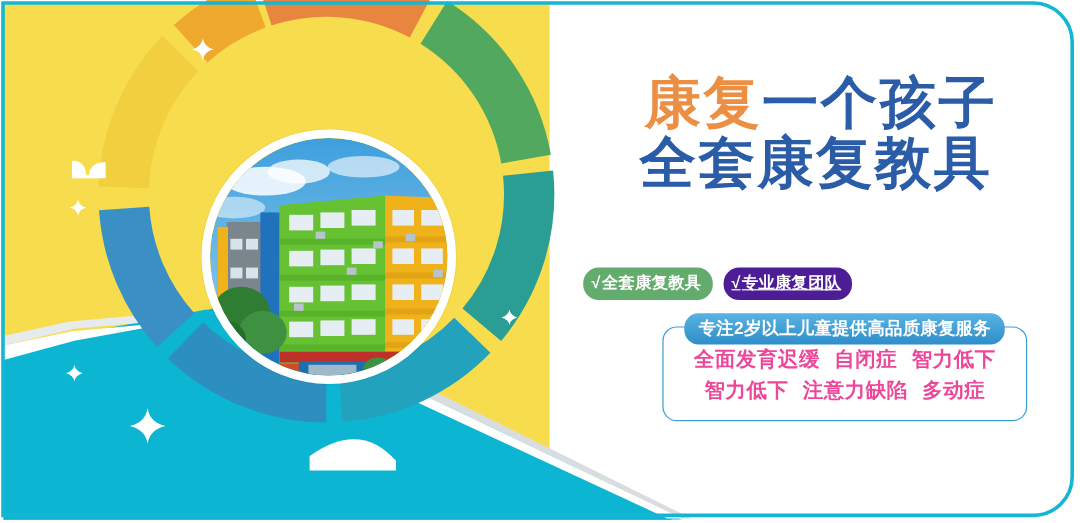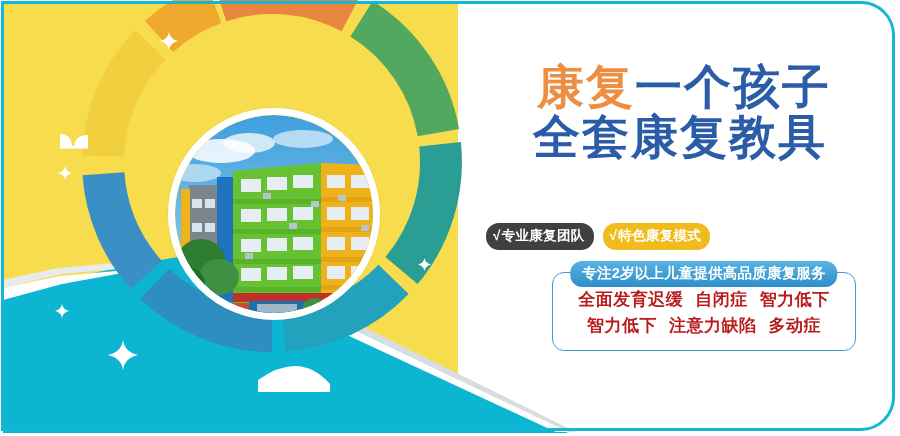--- a/index.html
+++ b/index.html
@@ -129,21 +129,21 @@
   .pill {
     border-radius: 12px;
     color: #ffffff;
     font-size: 13.5px;
     font-weight: bold;
     padding: 4px 9px 5px 7px;
     white-space: nowrap;
     letter-spacing: 0.3px;
   }
   .pill-green { background: #63ac6d; border-radius: 13px 13px 13px 13px; }
-  .pill-teal  { background: #404040; border-radius: 13px; }
+  .pill-teal  { background: #4c1d95; border-radius: 13px; text-decoration: underline; }
   .pill-amber { background: #f0bb1c; border-radius: 13px; }
   .pill .tick { margin-right: 1px; font-weight: bold; }
 
   .infobox {
     position: absolute;
     left: 74px; top: 272px;
     width: 304px;
     border: 1.4px solid #3b9fd6;
     border-radius: 12px;
     background: rgba(255,255,255,0.85);
@@ -159,21 +159,21 @@
     background: linear-gradient(180deg, #58b3e2 0%, #2f8ec9 100%);
     color: #ffffff;
     font-size: 14.5px;
     font-weight: bold;
     border-radius: 12px;
     padding: 3px 12px 4px 12px;
     white-space: nowrap;
     letter-spacing: 0.2px;
   }
   .tag-row {
-    color: #b91c1c;
+    color: #ec4899;
     font-size: 17px;
     font-weight: bold;
     line-height: 1.55;
     white-space: nowrap;
     letter-spacing: 0.5px;
     text-align: center;
   }
   .tag-row span { margin: 0 6px; }
 
   .footer {
@@ -385,25 +385,25 @@
   <div class="content">
 
     <div class="headline">
       <div class="hl-line hl-line1">
         <span class="hl-orange">康复</span><span class="hl-blue">一个孩子</span>
       </div>
       <div class="hl-line hl-line2 hl-blue">全套康复教具</div>
     </div>
 
     <div class="pills">
+      <div class="pill pill-green">
+        <span class="tick">√</span><span>全套康复教具</span>
+      </div>
       <div class="pill pill-teal">
         <span class="tick">√</span><span>专业康复团队</span>
-      </div>
-      <div class="pill pill-amber">
-        <span class="tick">√</span><span>特色康复模式</span>
       </div>
     </div>
 
     <div class="infobox">
       <div class="infobox-title">专注2岁以上儿童提供高品质康复服务</div>
       <div class="tag-row">
         <span>全面发育迟缓</span><span>自闭症</span><span>智力低下</span>
       </div>
       <div class="tag-row">
         <span>智力低下</span><span>注意力缺陷</span><span>多动症</span>

